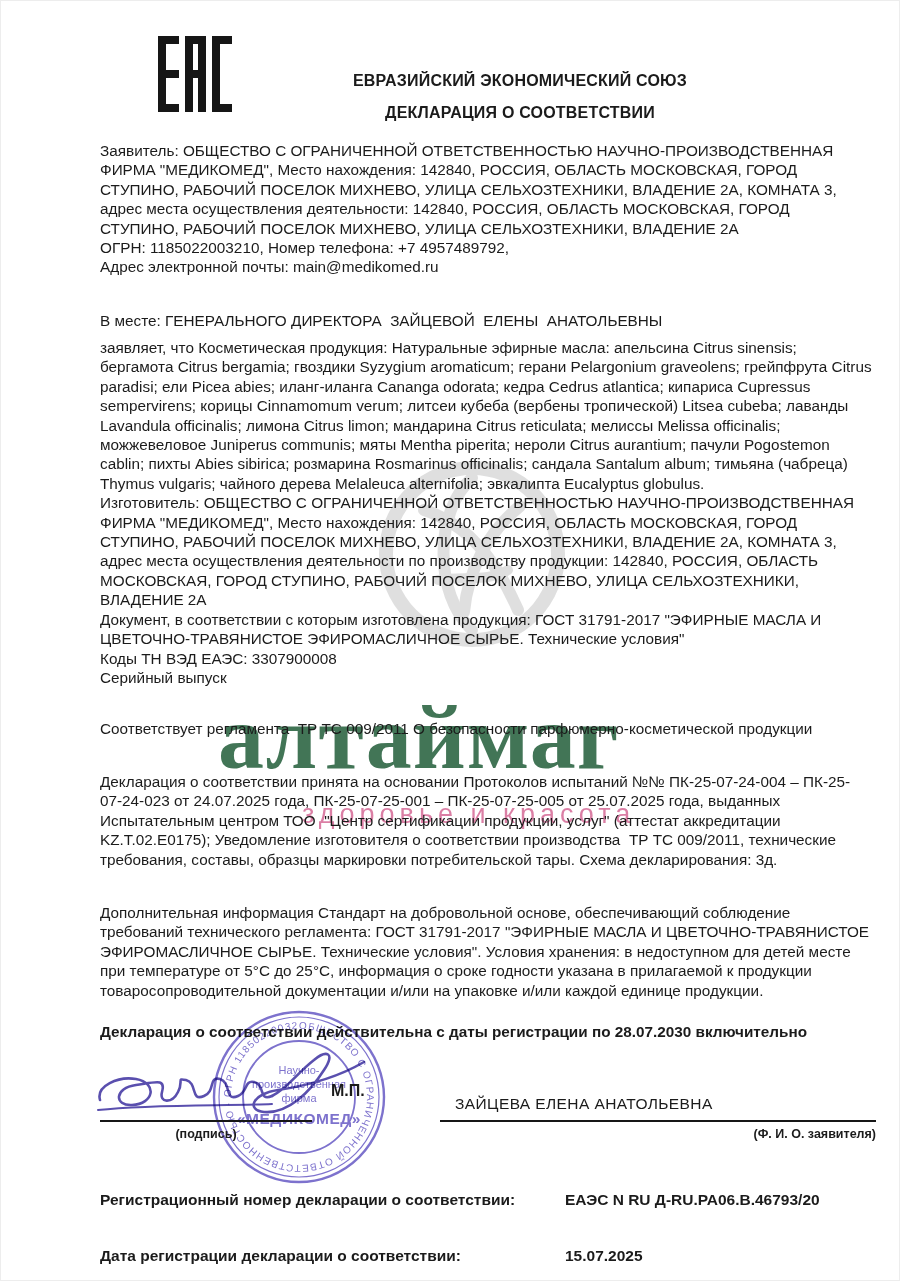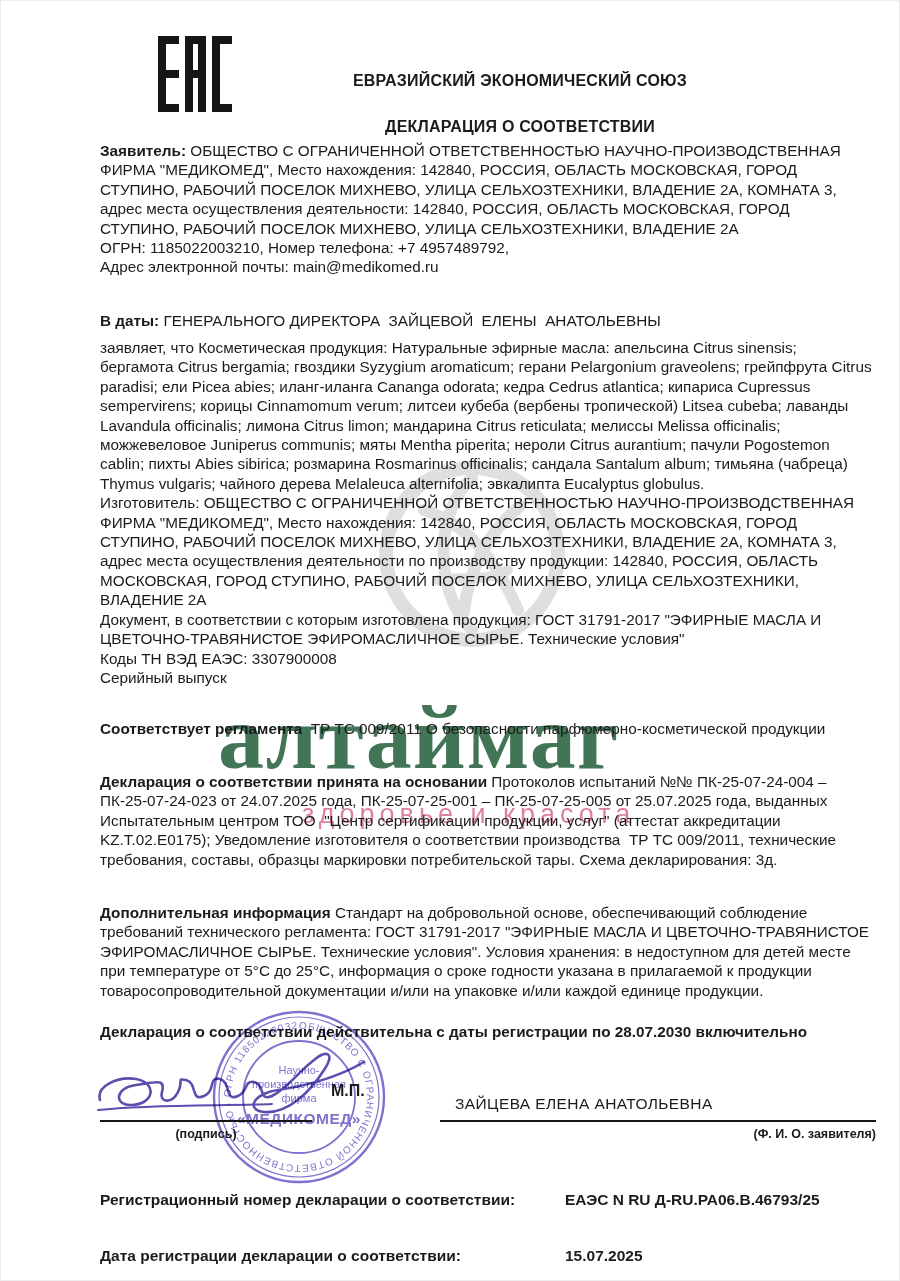--- a/index.html
+++ b/index.html
@@ -26,26 +26,26 @@
   }
   .wm-emblem{left:372px;top:452px;opacity:.55;}
   
   .layer{position:absolute;inset:0;z-index:1;}
   .eac{position:absolute;left:158px;top:36px;}
   .hdr{
     position:absolute;left:240px;width:560px;text-align:center;
     font-weight:700;font-size:16px;letter-spacing:.2px;white-space:nowrap;
   }
   .hdr1{top:72px;}
-  .hdr2{top:118px;text-align:center;}
+  .hdr2{top:104px;text-align:center;}
   .doc-par{
     position:absolute;left:100px;width:772px;margin:0;
     font-size:15.3px;line-height:19.4px;white-space:pre-wrap;
   }
-  .doc-par b{font-weight:700;}
+  .doc-par b{font-weight:400;}
   .p-applicant{top:141px;}
   .p-person{top:311px;}
   .p-declares{top:338px;}
   .p-complies{top:719px;}
   .p-basis{top:772px;}
   .p-additional{top:903px;}
   .p-validity{top:1022px;font-weight:700;}
   
   .stamp{position:absolute;left:210px;top:1008px;mix-blend-mode:multiply;opacity:.88;}
   .signature{position:absolute;left:92px;top:1048px;mix-blend-mode:multiply;}
@@ -112,21 +112,21 @@
       </g>
     </svg>
 
     <div class="hdr hdr1">ЕВРАЗИЙСКИЙ ЭКОНОМИЧЕСКИЙ СОЮЗ</div>
     <div class="hdr hdr2">ДЕКЛАРАЦИЯ О СООТВЕТСТВИИ</div>
 
     <p class="doc-par p-applicant"><b>Заявитель:</b><span> ОБЩЕСТВО С ОГРАНИЧЕННОЙ ОТВЕТСТВЕННОСТЬЮ НАУЧНО-ПРОИЗВОДСТВЕННАЯ ФИРМА "МЕДИКОМЕД", Место нахождения: 142840, РОССИЯ, ОБЛАСТЬ МОСКОВСКАЯ, ГОРОД СТУПИНО, РАБОЧИЙ ПОСЕЛОК МИХНЕВО, УЛИЦА СЕЛЬХОЗТЕХНИКИ, ВЛАДЕНИЕ 2А, КОМНАТА 3, адрес места осуществления деятельности: 142840, РОССИЯ, ОБЛАСТЬ МОСКОВСКАЯ, ГОРОД СТУПИНО, РАБОЧИЙ ПОСЕЛОК МИХНЕВО, УЛИЦА СЕЛЬХОЗТЕХНИКИ, ВЛАДЕНИЕ 2А
 ОГРН: 1185022003210, Номер телефона: +7 4957489792,
 Адрес электронной почты: main@medikomed.ru</span></p>
 
-    <p class="doc-par p-person"><b>В даты:</b><span> ГЕНЕРАЛЬНОГО ДИРЕКТОРА  ЗАЙЦЕВОЙ  ЕЛЕНЫ  АНАТОЛЬЕВНЫ</span></p>
+    <p class="doc-par p-person"><b>В месте:</b><span> ГЕНЕРАЛЬНОГО ДИРЕКТОРА  ЗАЙЦЕВОЙ  ЕЛЕНЫ  АНАТОЛЬЕВНЫ</span></p>
 
     <p class="doc-par p-declares"><span>заявляет, что Косметическая продукция: Натуральные эфирные масла: апельсина Citrus sinensis; бергамота Citrus bergamia; гвоздики Syzygium aromaticum; герани Pelargonium graveolens; грейпфрута Citrus paradisi; ели Picea abies; иланг-иланга Cananga odorata; кедра Cedrus atlantica; кипариса Cupressus sempervirens; корицы Cinnamomum verum; литсеи кубеба (вербены тропической) Litsea cubeba; лаванды Lavandula officinalis; лимона Citrus limon; мандарина Citrus reticulata; мелиссы Melissa officinalis; можжевеловое Juniperus communis; мяты Mentha piperita; нероли Citrus aurantium; пачули Pogostemon cablin; пихты Abies sibirica; розмарина Rosmarinus officinalis; сандала Santalum album; тимьяна (чабреца) Thymus vulgaris; чайного дерева Melaleuca alternifolia; эвкалипта Eucalyptus globulus.
 Изготовитель: ОБЩЕСТВО С ОГРАНИЧЕННОЙ ОТВЕТСТВЕННОСТЬЮ НАУЧНО-ПРОИЗВОДСТВЕННАЯ ФИРМА "МЕДИКОМЕД", Место нахождения: 142840, РОССИЯ, ОБЛАСТЬ МОСКОВСКАЯ, ГОРОД СТУПИНО, РАБОЧИЙ ПОСЕЛОК МИХНЕВО, УЛИЦА СЕЛЬХОЗТЕХНИКИ, ВЛАДЕНИЕ 2А, КОМНАТА 3, адрес места осуществления деятельности по производству продукции: 142840, РОССИЯ, ОБЛАСТЬ МОСКОВСКАЯ, ГОРОД СТУПИНО, РАБОЧИЙ ПОСЕЛОК МИХНЕВО, УЛИЦА СЕЛЬХОЗТЕХНИКИ, ВЛАДЕНИЕ 2А
 Документ, в соответствии с которым изготовлена продукция: ГОСТ 31791-2017 "ЭФИРНЫЕ МАСЛА И ЦВЕТОЧНО-ТРАВЯНИСТОЕ ЭФИРОМАСЛИЧНОЕ СЫРЬЕ. Технические условия"
 Коды ТН ВЭД ЕАЭС: 3307900008
 Серийный выпуск</span></p>
 
     <p class="doc-par p-complies"><b>Соответствует регламента</b><span>  ТР ТС 009/2011 О безопасности парфюмерно-косметической продукции</span></p>
 
     <p class="doc-par p-basis"><b>Декларация о соответствии принята на основании</b><span> Протоколов испытаний №№ ПК-25-07-24-004 – ПК-25-07-24-023 от 24.07.2025 года, ПК-25-07-25-001 – ПК-25-07-25-005 от 25.07.2025 года, выданных Испытательным центром ТОО  "Центр сертификации продукции, услуг" (аттестат аккредитации KZ.T.02.E0175); Уведомление изготовителя о соответствии производства  ТР ТС 009/2011, технические требования, составы, образцы маркировки потребительской тары. Схема декларирования: 3д.</span></p>
@@ -164,18 +164,18 @@
     </svg>
 
     <div class="mp">М.П.</div>
     <div class="sig-line"></div>
     <div class="sig-caption">(подпись)</div>
     <div class="fio-name">ЗАЙЦЕВА ЕЛЕНА АНАТОЛЬЕВНА</div>
     <div class="fio-line"></div>
     <div class="fio-caption">(Ф. И. О. заявителя)</div>
 
     <div class="foot-label row-reg">Регистрационный номер декларации о соответствии:</div>
-    <div class="foot-value row-reg">ЕАЭС N RU Д-RU.РА06.В.46793/25</div>
+    <div class="foot-value row-reg">ЕАЭС N RU Д-RU.РА06.В.46793/20</div>
     <div class="foot-label row-date">Дата регистрации декларации о соответствии:</div>
     <div class="foot-value row-date">15.07.2025</div>
 
   </div>
 </div>
 
 </body></html>

